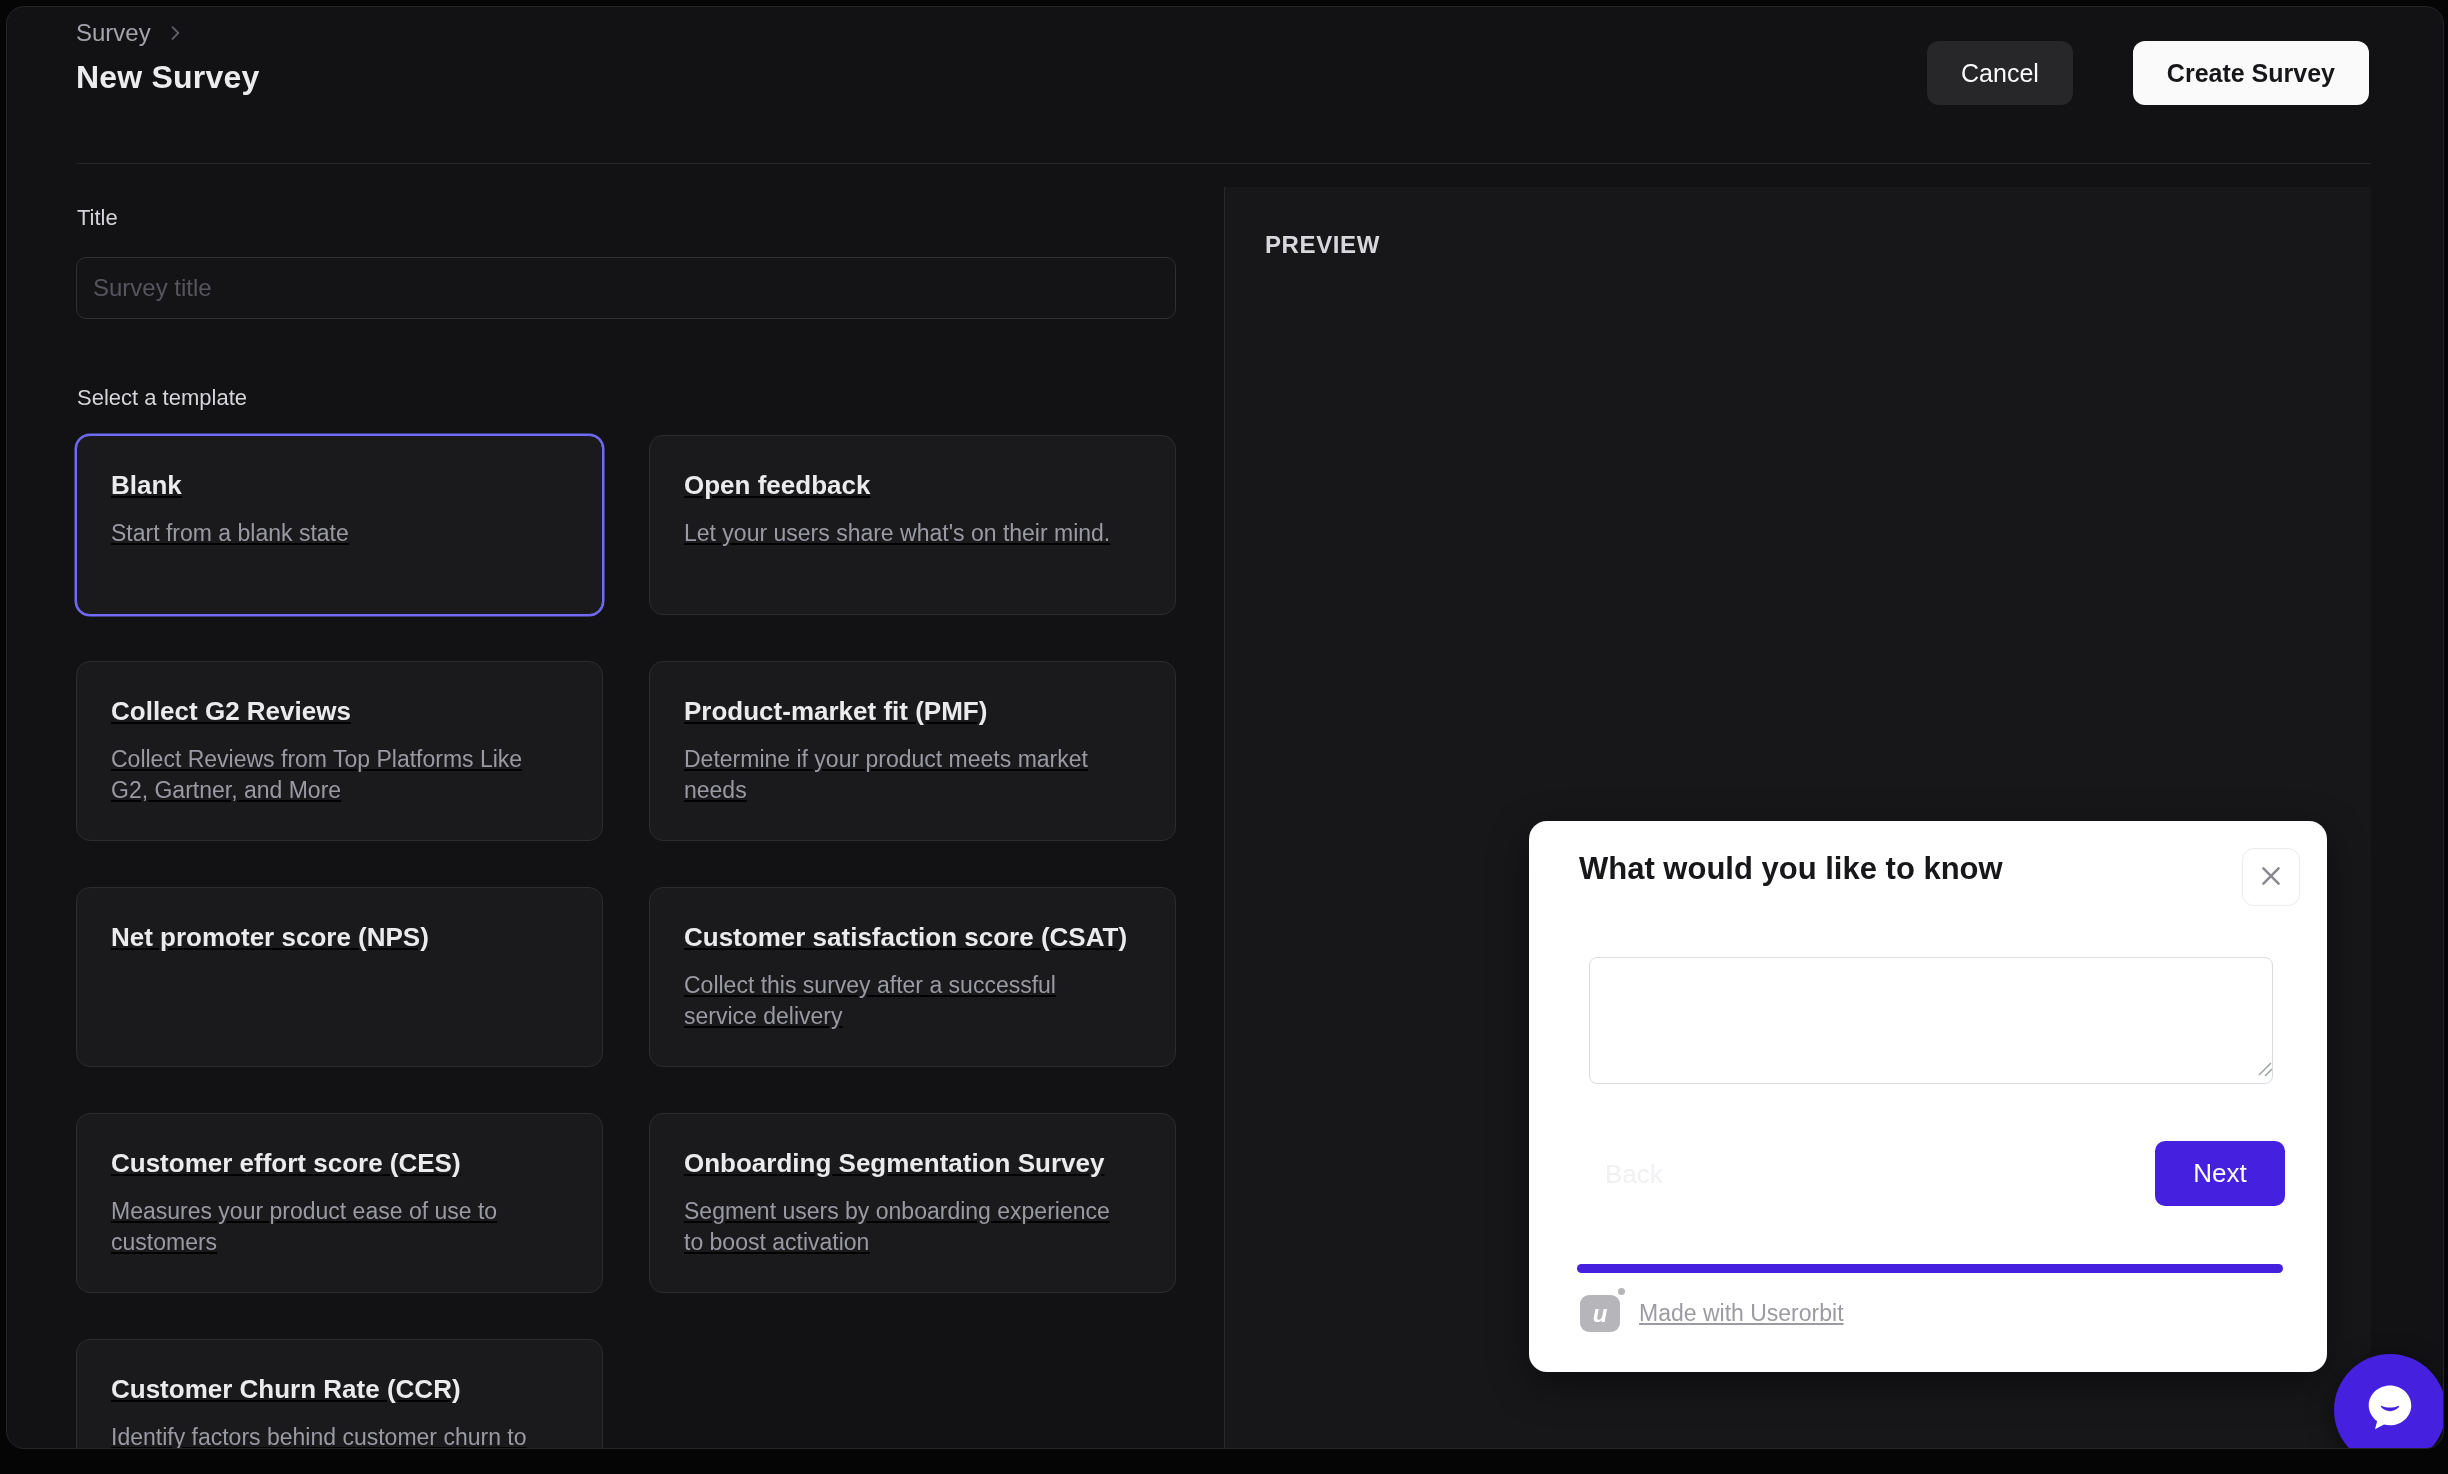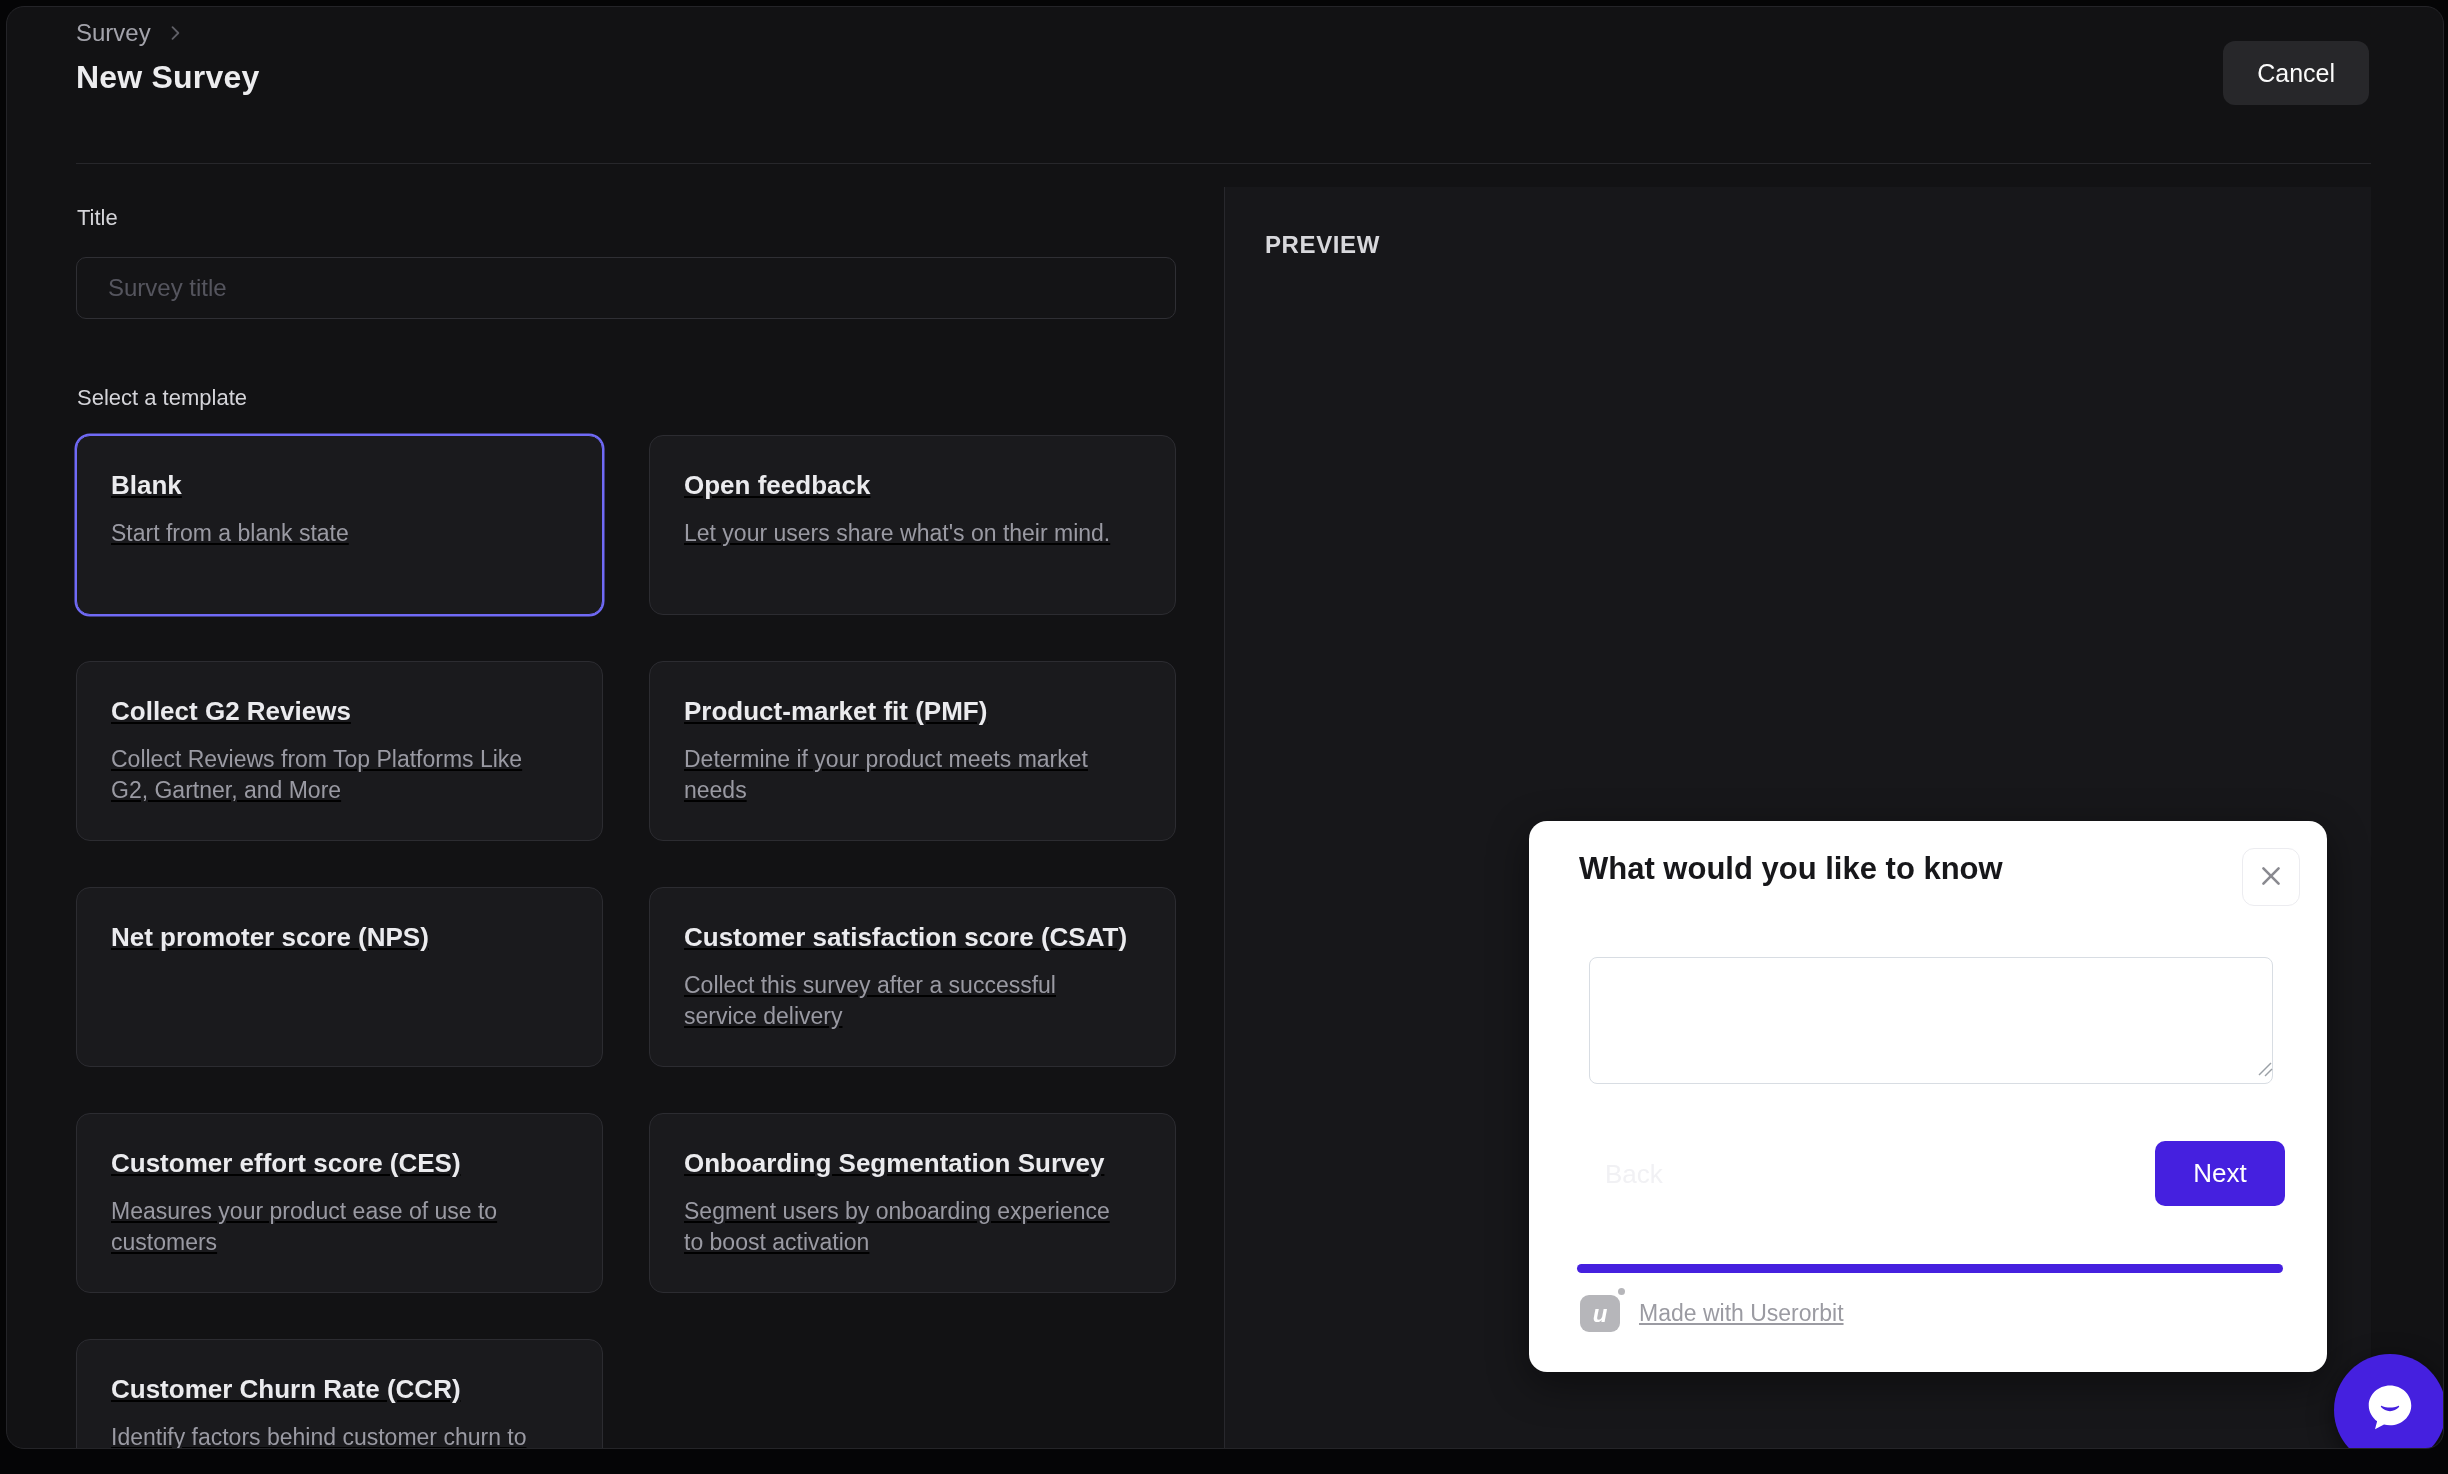--- a/index.html
+++ b/index.html
@@ -21,21 +21,21 @@
   .btn-cancel { background:#27272a; color:#fafafa; padding:0 34px; font-weight:500; }
   .btn-create { background:#fafafa; color:#17171a; padding:0 34px; font-weight:600; }
   .divider { position:absolute; left:69px; top:156px; width:2295px; height:1px; background:#27272b; }
 
   
   .field-label { position:absolute; left:70px; font-size:22px; color:#d4d4d9; }
   .lbl-title { top:198px; }
   .lbl-template { top:378px; }
   .title-input { position:absolute; left:69px; top:250px; width:1100px; height:62px;
                  background:#141416; border:1px solid #2f2f34; border-radius:10px;
-                 padding:0 31px; font-size:24px; color:#e5e5e5; font-family:inherit; outline:none; }
+                 padding:0 16px; font-size:24px; color:#e5e5e5; font-family:inherit; outline:none; }
   .title-input::placeholder { color:#55555e; }
 
   .tpl-grid { position:absolute; left:69px; top:428px; width:1100px;
               display:grid; grid-template-columns:1fr 1fr; gap:46px;text-decoration:underline; }
   .card { height:180px; background:#1a1a1d; border:1.5px solid #2c2c31; border-radius:14px;
           padding:34px 34px 0 34px; cursor:pointer; }
   .card.selected { border-color:var(--selected_border,#706AF6);
                    box-shadow:0 0 0 1.5px var(--selected_border,#706AF6); }
   .card-title { font-size:26px; font-weight:600; color:#ebebee; margin-bottom:17px; }
   .card-desc { font-size:23px; color:#9a9aa3; line-height:31px; max-width:96%; }
@@ -85,20 +85,21 @@
     <span class="crumb-sep">
       <svg width="20" height="20" viewBox="0 0 24 24" fill="none" stroke="#5f5f66" stroke-width="2.2" stroke-linecap="round" stroke-linejoin="round">
           <polyline points="9 5 16 12 9 19"></polyline>
         </svg>
     </span>
   </div>
   <div class="page-title">New Survey</div>
 
   <div class="header-actions">
     <button class="btn btn-cancel">Cancel</button>
+    <button class="btn btn-create">Create Survey</button>
   </div>
 
   <div class="divider"></div>
 
   <div class="field-label lbl-title">Title</div>
   <input class="title-input" type="text" placeholder="Survey title" style="">
 
   <div class="field-label lbl-template">Select a template</div>
 
   <div class="tpl-grid">

